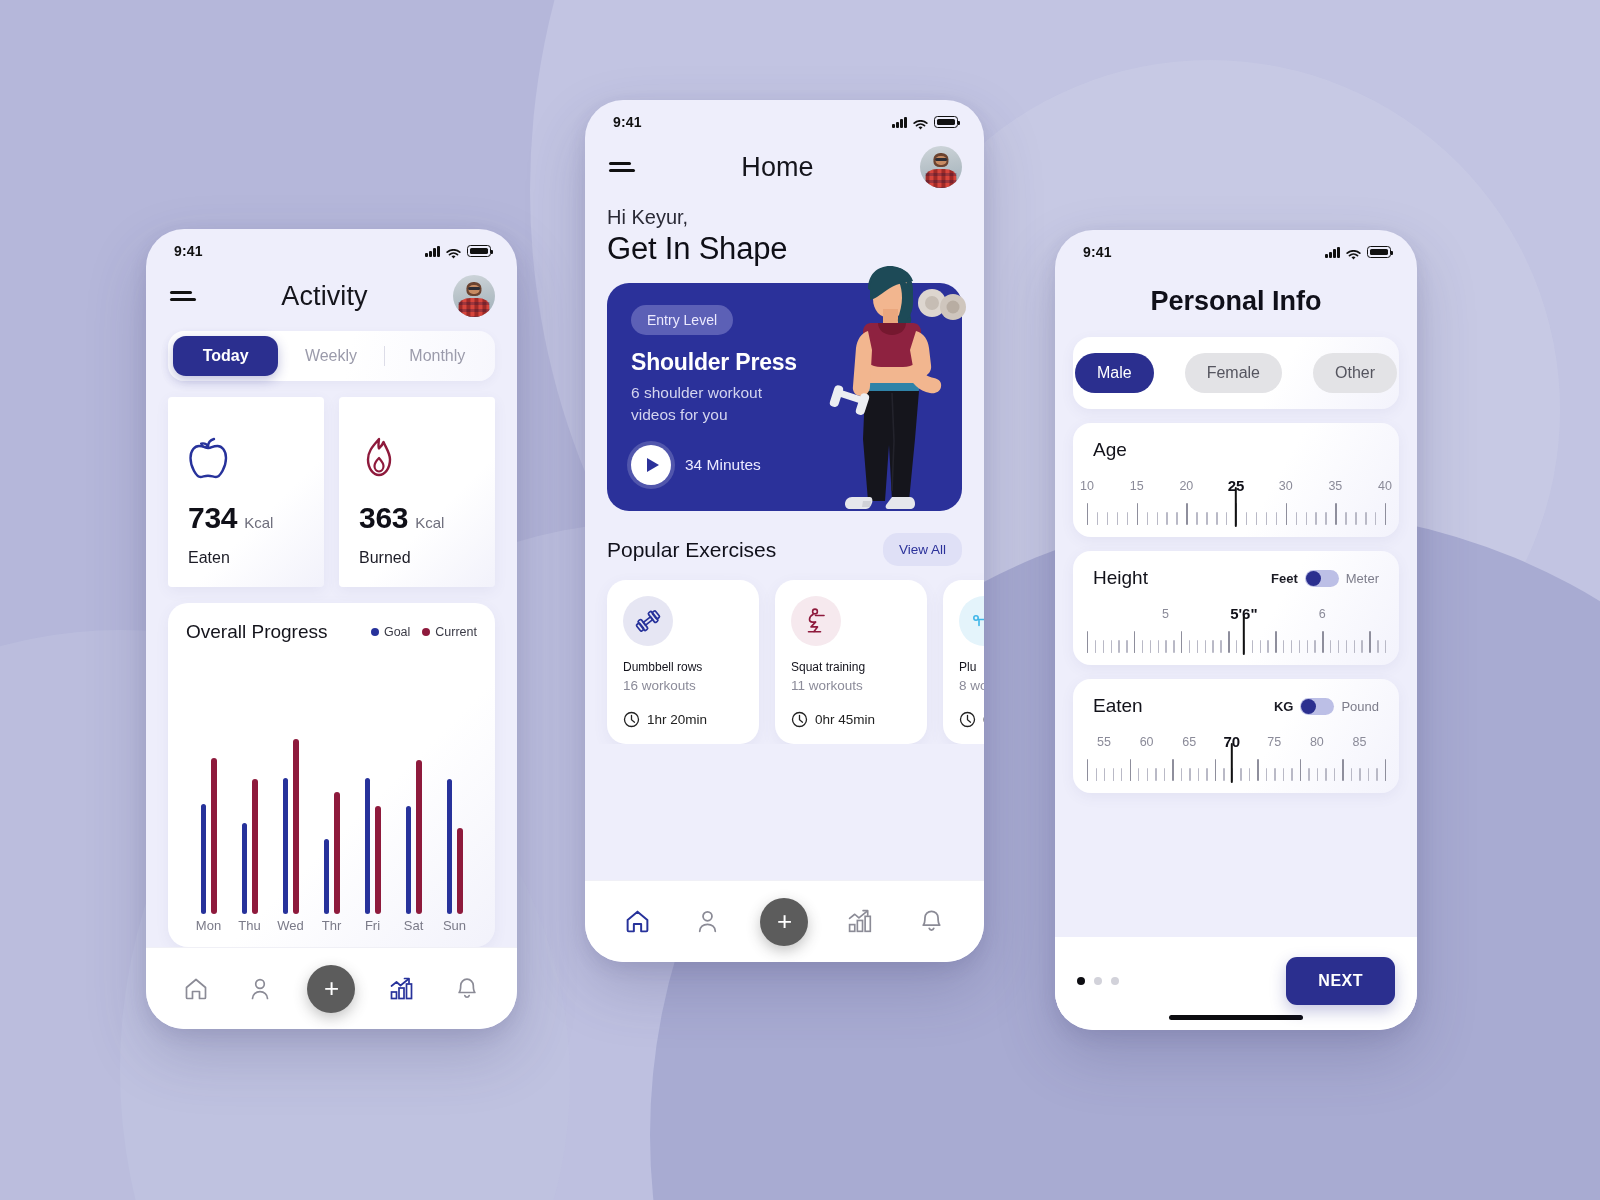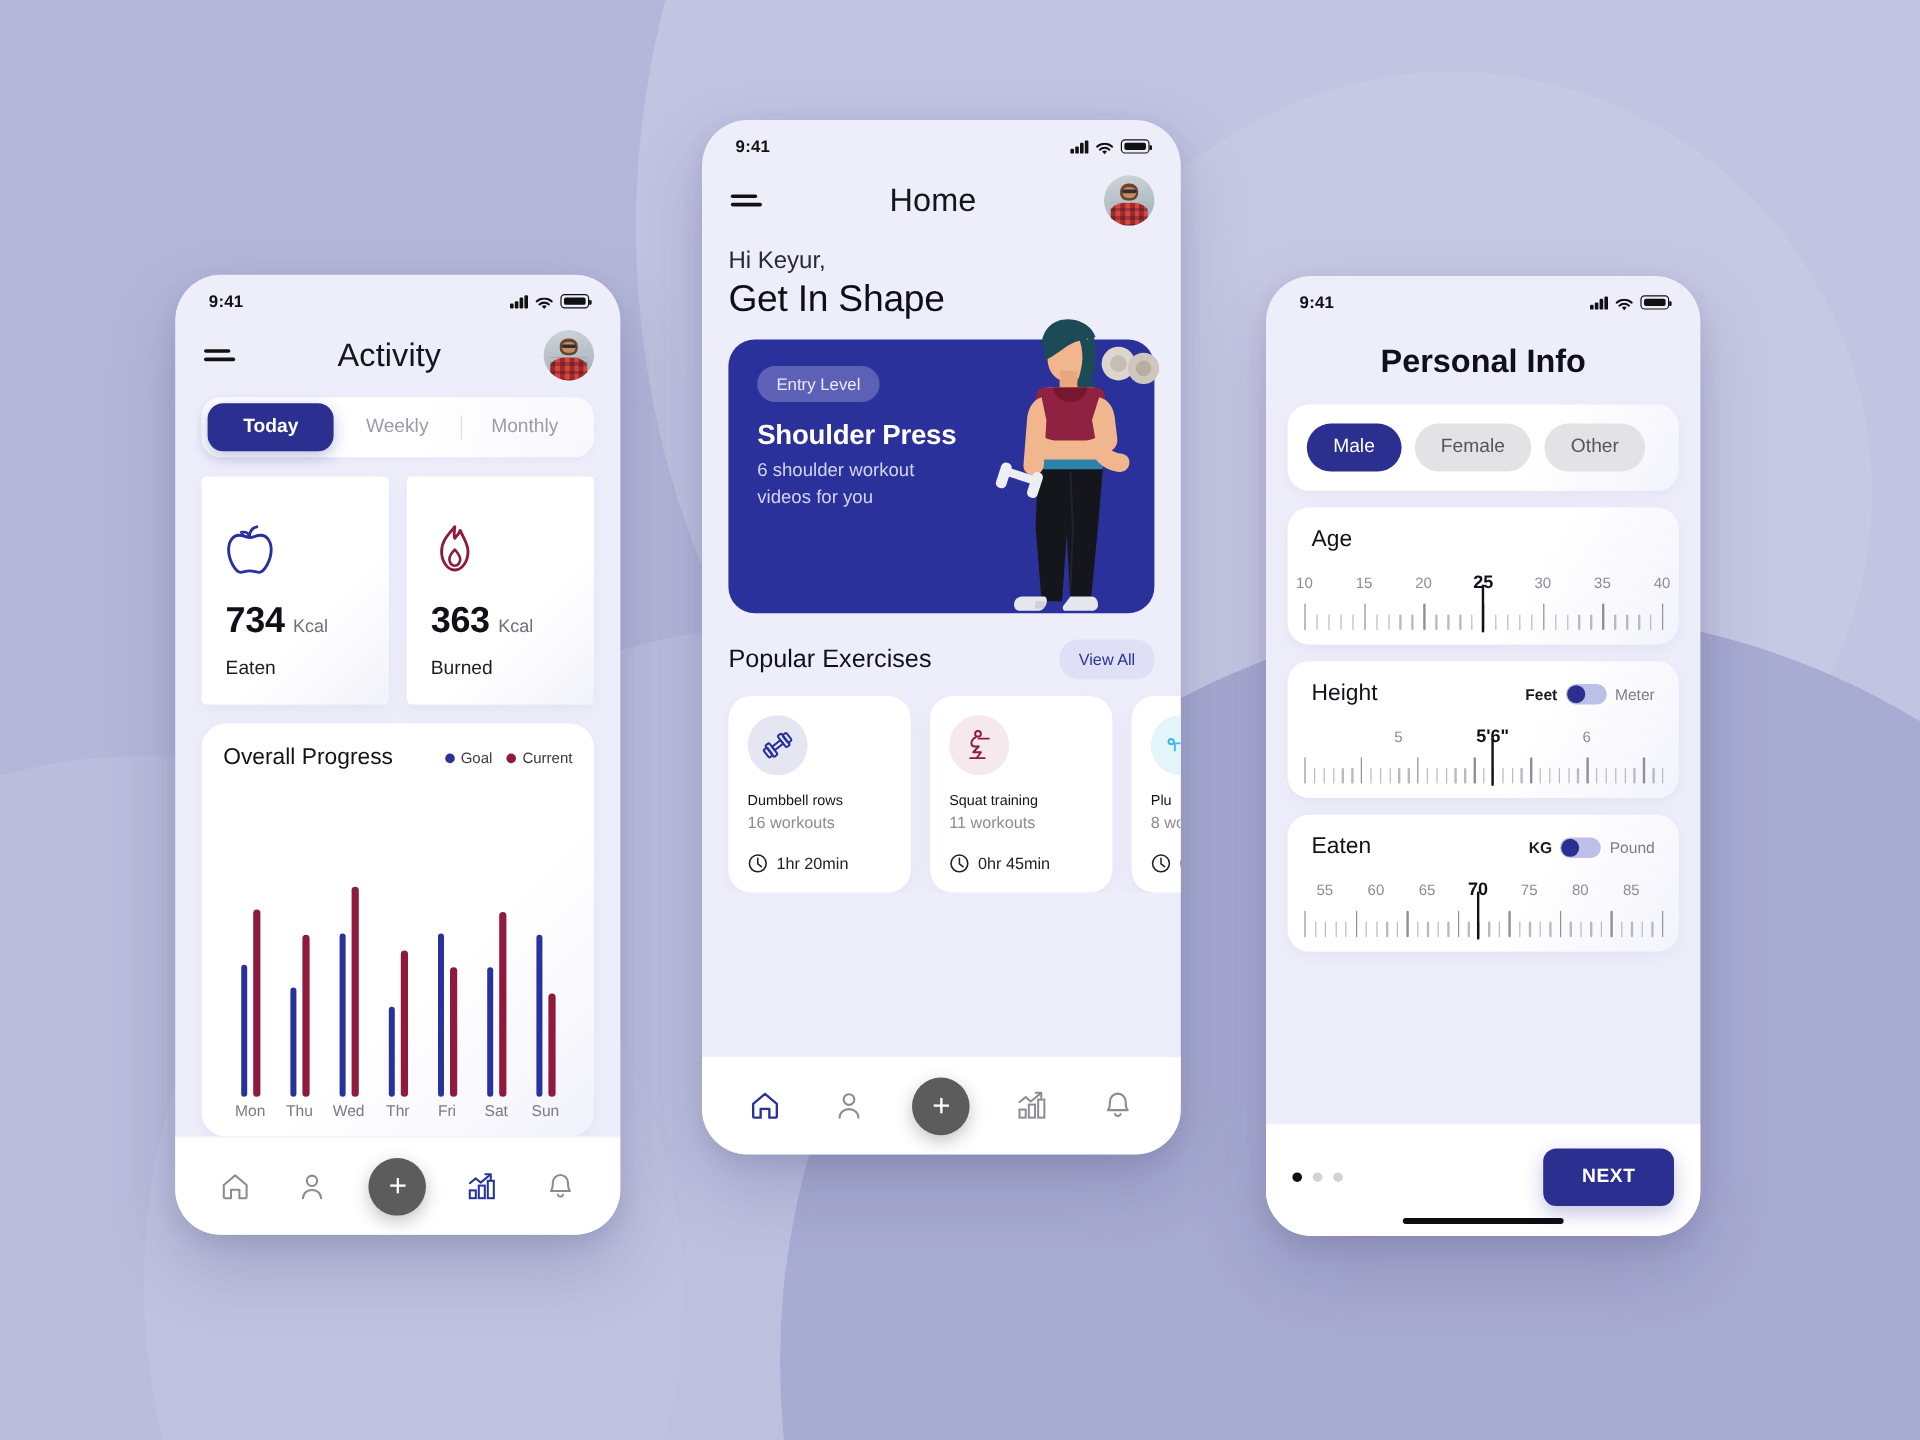--- a/index.html
+++ b/index.html
@@ -162,21 +162,21 @@
   .ex-ic { width: 50px;height:50px;border-radius:50%; display:flex;align-items:center;justify-content:center; }
   .ex-name{ font-size: 12px; color:#13131c; margin-top: 14px;}
   .ex-sub { font-size: 13.5px; color:#8b8b99; margin-top: 4px;}
   .ex-time{ display:flex; align-items:center; gap:7px; font-size:13.5px; color:#222; margin-top: 18px;}
 
   
   .p3-body { flex:1; display:flex; flex-direction:column; padding: 6px 18px 0 18px; gap:14px; overflow:hidden;}
   .p3-title { text-align:center; font-size: 27px; font-weight:700; color:#10101a; padding: 12px 0 6px 0;}
   .gender-card {
     background: linear-gradient(120deg,#ffffff 0%,#ffffff 62%,#f3f3fc 100%);
-    border-radius: 18px; padding: 16px 16px; display:flex; gap: 11px; justify-content:flex-start;
+    border-radius: 18px; padding: 16px 2px; display:flex; gap: 11px; justify-content:space-between;
     box-shadow: 0 4px 14px rgba(80,80,140,.07);
   }
   .gbtn { padding: 11px 22px; border-radius: 20px; background:#e3e3e6; color:#55555f; font-size:16px;}
   .gbtn.active { background:#2b2f8f; color:#fff; }
 
   .field-card {
     background: linear-gradient(120deg,#ffffff 0%,#ffffff 60%,#f3f3fc 100%);
     border-radius: 18px; padding: 16px 14px 12px 14px;
     box-shadow: 0 4px 14px rgba(80,80,140,.07);
   }
@@ -435,20 +435,26 @@
     <div class="greet">
       <div class="greet-hi">Hi Keyur,</div>
       <div class="greet-big">Get In Shape</div>
     </div>
 
     <div class="hero-wrap">
       <div class="hero">
         <div class="chip">Entry Level</div>
         <div class="hero-title">Shoulder Press</div>
         <div class="hero-sub">6 shoulder workout videos for you</div>
+        <div class="hero-play">
+          <div class="play-btn">
+              <div class="play-tri"></div>
+            </div>
+          <div class="hero-min">34 Minutes</div>
+        </div>
       </div>
 
       <svg class="athlete" viewBox="0 0 152 260">
 
         <path d="M52 38c0-14 9-23 22-23s23 9 23 24c0 9-1 14-3 19-1 4 2 9 1 13-2 5-8 4-10 1-3-5-3-12-3-18z" fill="#1d4a57"></path>
 
         <path d="M57 36c0-11 7-19 17-19s17 8 17 19v12c0 11-7 19-17 19s-17-8-17-19z" fill="#f2b68f"></path>
 
         <rect x="67" y="58" width="15" height="16" fill="#eaa77e"></rect>
 

